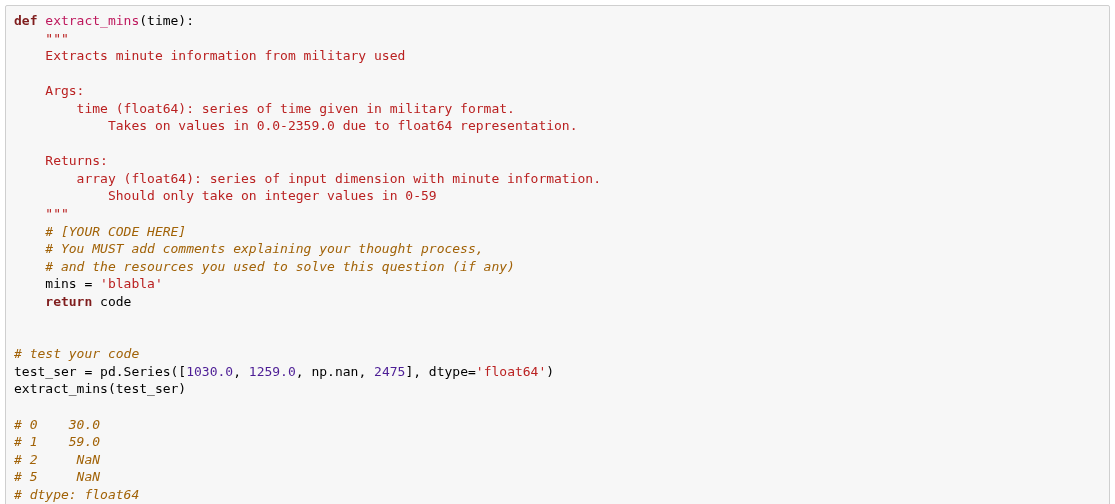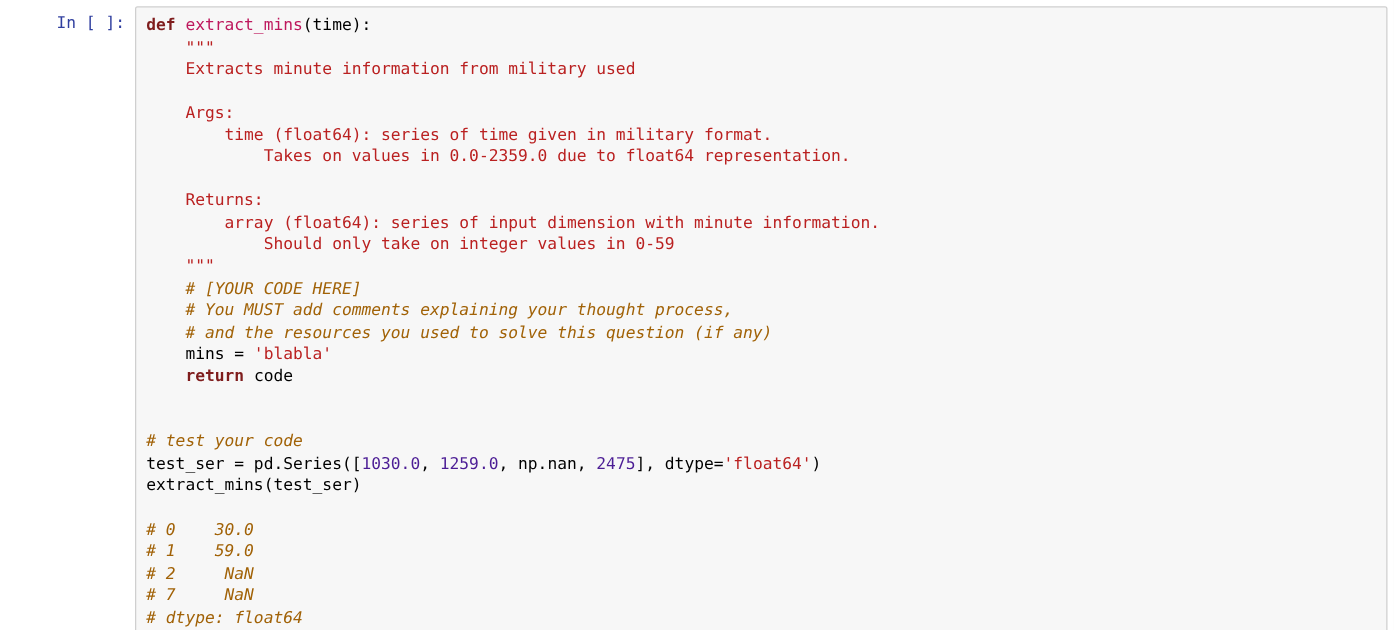--- a/index.html
+++ b/index.html
@@ -43,21 +43,20 @@
   .str { color: #BA2121; }              
   .kw  { color: #7f1d1d; font-weight: bold; } 
   .fn  { color: #be185d; }              
   .cm  { color: #a16207; font-style: italic; } 
   .num { color: #4c1d95; }
 </style>
 </head>
 <body>
 
 <div class="cell">
-  <div class="prompt">In [ ]:</div>
   <div class="input-area">
 <pre class="code"><span class="kw">def</span><span> </span><span class="fn">extract_mins</span><span>(time):</span>
 <span class="str">    """</span>
 <span class="str">    Extracts minute information from military used</span>
 <span class="str"></span>
 <span class="str">    Args:</span>
 <span class="str">        time (float64): series of time given in military format.</span>
 <span class="str">            Takes on values in 0.0-2359.0 due to float64 representation.</span>
 <span class="str"></span>
 <span class="str">    Returns:</span>
@@ -71,16 +70,16 @@
 <span>    </span><span class="kw">return</span><span> code</span>
 <span></span>
 <span></span>
 <span class="cm"># test your code</span>
 <span>test_ser = pd.Series([</span><span class="num">1030.0</span><span>, </span><span class="num">1259.0</span><span>, np.nan, </span><span class="num">2475</span><span>], dtype=</span><span class="str">'float64'</span><span>)</span>
 <span>extract_mins(test_ser)</span>
 <span></span>
 <span class="cm"># 0    30.0</span>
 <span class="cm"># 1    59.0</span>
 <span class="cm"># 2     NaN</span>
-<span class="cm"># 7     NaN</span>
+<span class="cm"># 5     NaN</span>
 <span class="cm"># dtype: float64</span></pre>
   </div>
 </div>
 
 </body></html>

